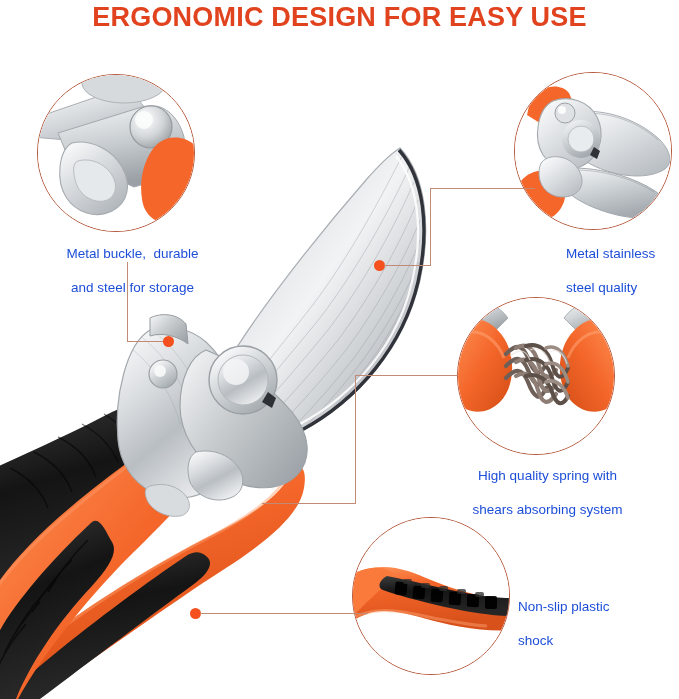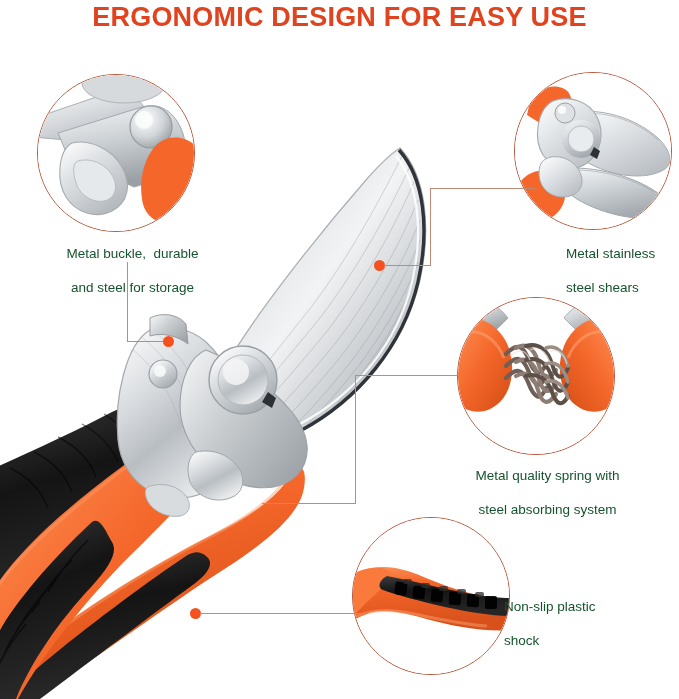--- a/index.html
+++ b/index.html
@@ -31,21 +31,21 @@
     color: #e0431e;
     font-family: "Liberation Sans", sans-serif;
     white-space: nowrap;
   }
 
   
   .caption {
     position: absolute;
     font-size: 13.5px;
     line-height: 17px;
-    color: #14532d;
+    color: #1d4ed8;
     font-family: "Liberation Sans", sans-serif;
     white-space: pre;
   }
   .caption.center { text-align: center; }
   .caption.left   { text-align: left; }
 
   
   .lead {
     position: absolute;
     background: #c08a74;
@@ -311,21 +311,21 @@
       <circle cx="66" cy="66" r="13" fill="#e9ecee" stroke="#b0b6ba" stroke-width="0.8"></circle>
       <path d="M79,74 L85,78 L82,86 L75,82 Z" fill="#2f3237"></path>
 
       <path d="M36,84 C50,82 62,90 66,102 C70,114 62,124 48,124
                C34,124 24,114 24,100 C24,90 28,86 36,84 Z" fill="url(#c2a)" stroke="#a4aaaf" stroke-width="1"></path>
     </svg>
   </div>
 
   <div class="caption left" style="left:551px; top:228px; width:140px;">
     <span>Metal stainless</span><br>
-    <span>steel shears</span>
+    <span>steel quality</span>
   </div>
 
   <div class="dot" style="left:374px; top:260px;"></div>
   <div class="lead h" style="left:384px; top:265px; width:47px;"></div>
   <div class="lead v" style="left:430px; top:188px; height:78px;"></div>
   <div class="lead h" style="left:430px; top:188px; width:105px;"></div>
 
   <div class="callout" style="left:457px; top:297px; width:156px; height:156px;">
     <svg width="156" height="156" viewBox="0 0 156 156" xmlns="http://www.w3.org/2000/svg">
       <defs>
@@ -382,22 +382,22 @@
 
       <g fill="none" stroke="#efe7e2" stroke-width="1.2" opacity="0.75">
         <path d="M52,58 C62,50 68,52 72,62"></path>
         <path d="M72,52 C82,48 88,54 92,64"></path>
         <path d="M92,54 C100,50 106,56 109,66"></path>
       </g>
     </svg>
   </div>
 
   <div class="caption center" style="left:440px; top:450px; width:200px;">
-    <span>Metal quality spring with</span><br>
-    <span>steel absorbing system</span>
+    <span>High quality spring with</span><br>
+    <span>shears absorbing system</span>
   </div>
 
   <div class="lead h" style="left:355px; top:375px; width:103px;"></div>
   <div class="lead v" style="left:355px; top:375px; height:129px;"></div>
   <div class="lead h" style="left:262px; top:503px; width:94px;"></div>
 
   <div class="callout" style="left:352px; top:517px; width:156px; height:156px;">
     <svg width="156" height="156" viewBox="0 0 156 156" xmlns="http://www.w3.org/2000/svg">
       <defs>
         <linearGradient id="c4o" x1="0" y1="0" x2="0.3" y2="1">
@@ -437,21 +437,21 @@
         <rect x="68" y="65" width="9" height="5" rx="2"></rect>
         <rect x="86" y="68" width="9" height="5" rx="2"></rect>
         <rect x="104" y="71" width="9" height="5" rx="2"></rect>
         <rect x="122" y="74" width="9" height="5" rx="2"></rect>
       </g>
 
       <path d="M-8,104 C8,94 28,90 50,94 C74,98 104,106 134,108" fill="none" stroke="#ffa878" stroke-width="3" opacity="0.45"></path>
     </svg>
   </div>
 
-  <div class="caption left" style="left:489px; top:581px; width:150px;">
+  <div class="caption left" style="left:503px; top:581px; width:150px;">
     <span>Non-slip plastic</span><br>
     <span>shock</span>
   </div>
 
   <div class="dot" style="left:190px; top:608px;"></div>
   <div class="lead h" style="left:200px; top:613px; width:168px;"></div>
 
 </div>
 
 </body></html>

